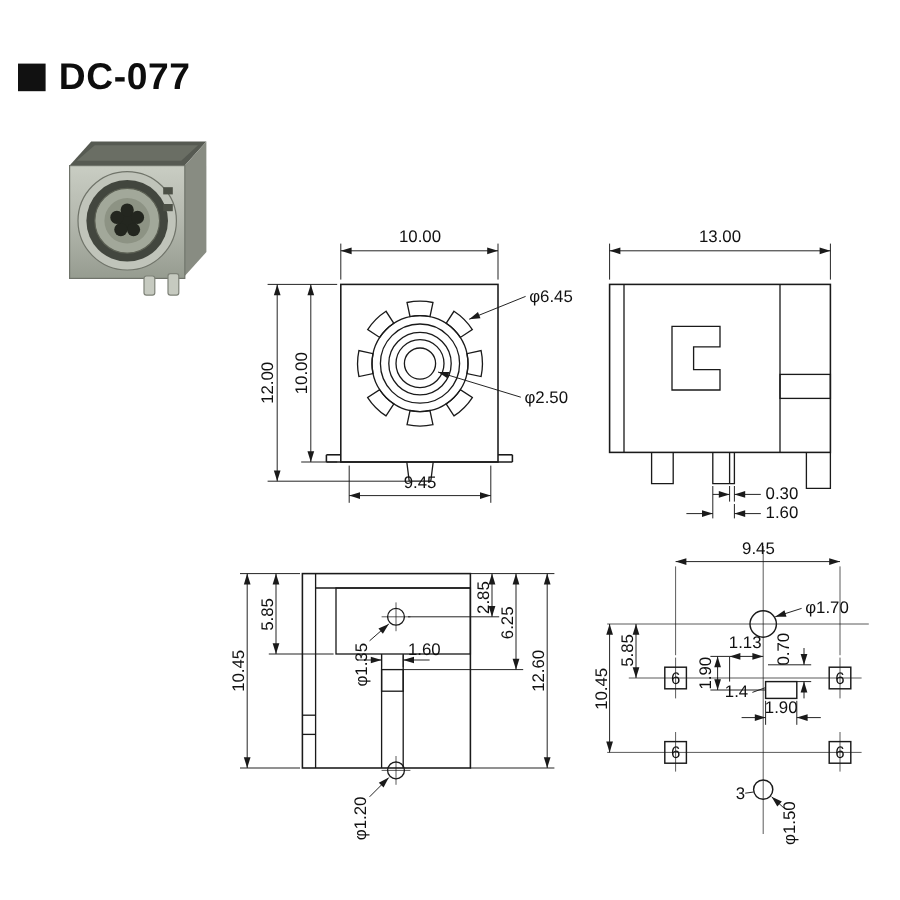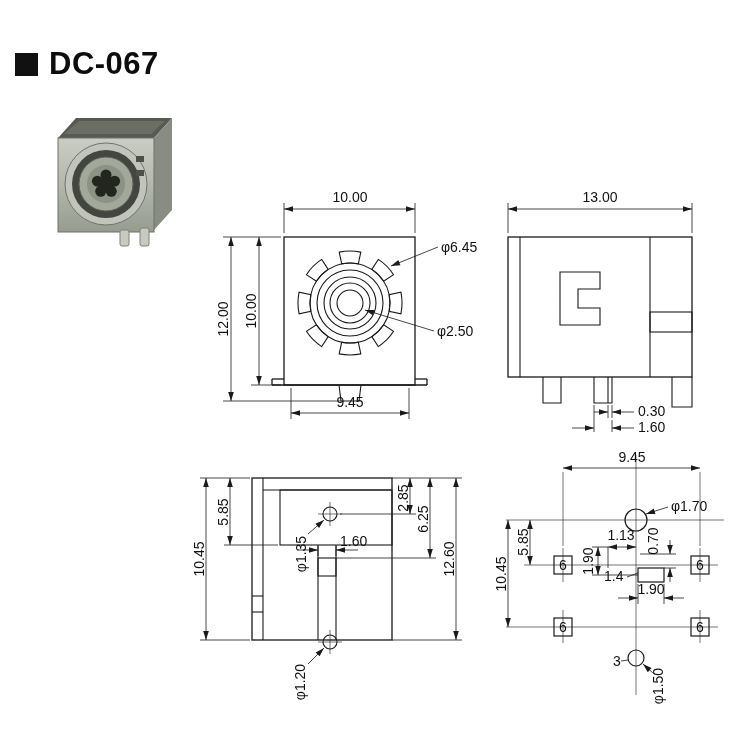--- a/index.html
+++ b/index.html
@@ -12,21 +12,21 @@
   svg.drawing { position:absolute; left:0; top:0; }
   svg text { font-family:"Liberation Sans", sans-serif; font-size:14px; fill:#111; stroke:none; }
 </style>
 </head>
 <body>
 
 <div class="canvas">
 
   <div class="title-row">
     <span class="bullet"></span>
-    <span class="title">DC-067</span>
+    <span class="title">DC-077</span>
   </div>
 
   <svg class="drawing" width="750" height="750" viewBox="0 0 750 750">
     <defs>
       <marker id="arr" viewBox="0 0 10 8" refX="9.5" refY="4" markerWidth="10" markerHeight="8" markerUnits="userSpaceOnUse" orient="auto-start-reverse">
         <path d="M0.5,1.2 L9.5,4 L0.5,6.8 Z" fill="#1a1a1a"></path>
       </marker>
       <linearGradient id="gBody" x1="0" y1="0" x2="0" y2="1">
         <stop offset="0" stop-color="#c9cdc3"></stop>
         <stop offset="0.5" stop-color="#b3b7ad"></stop>

